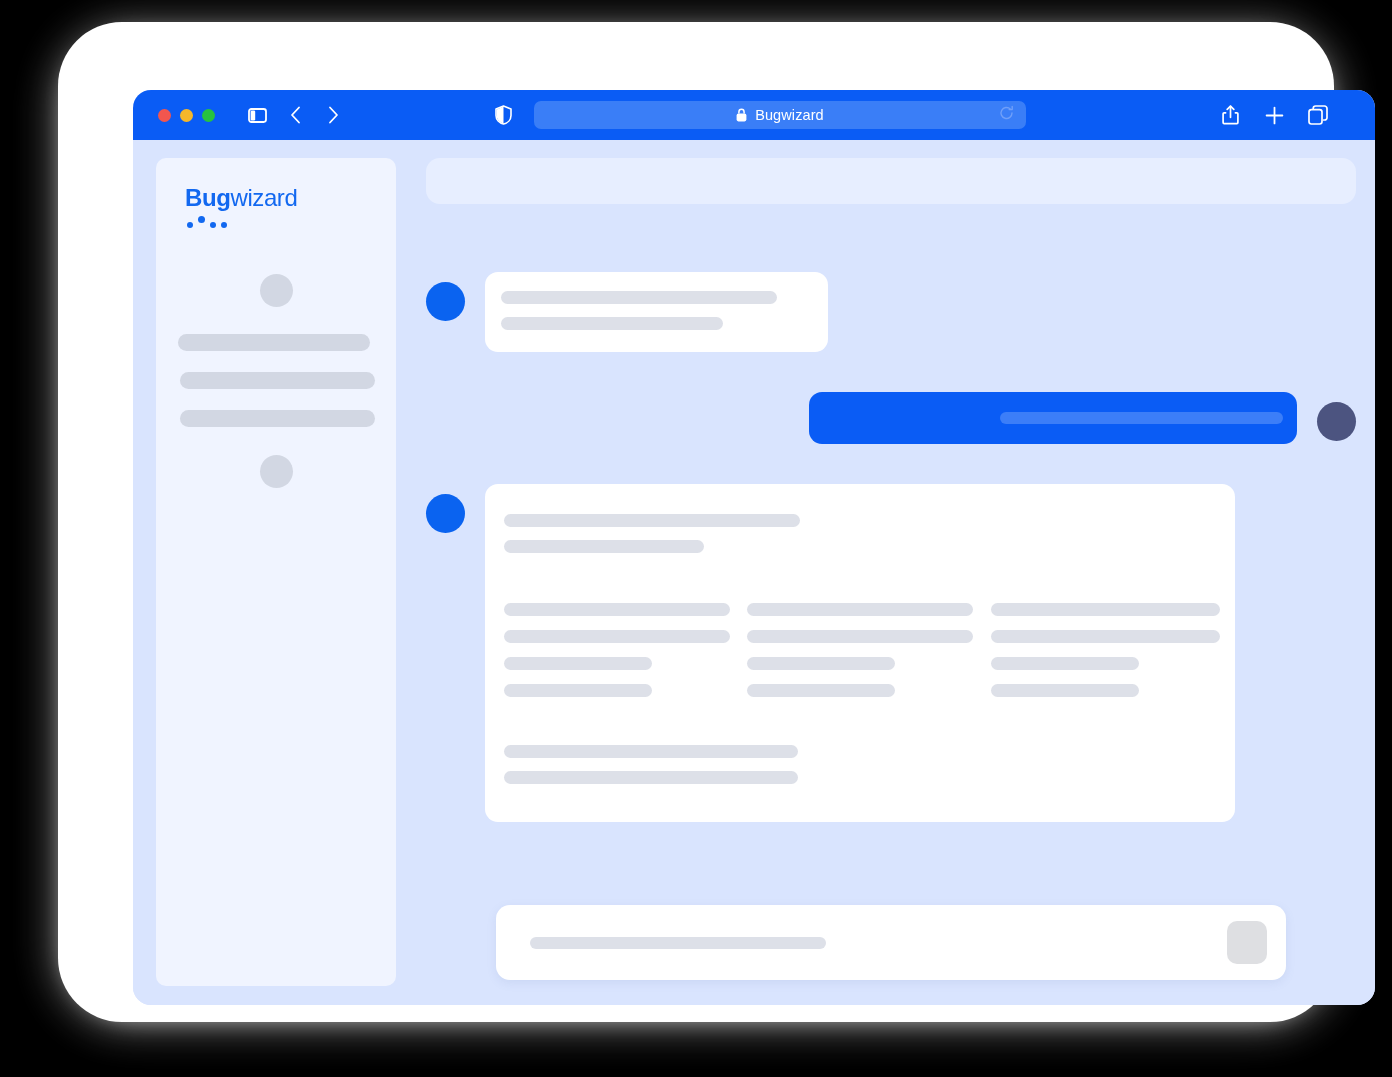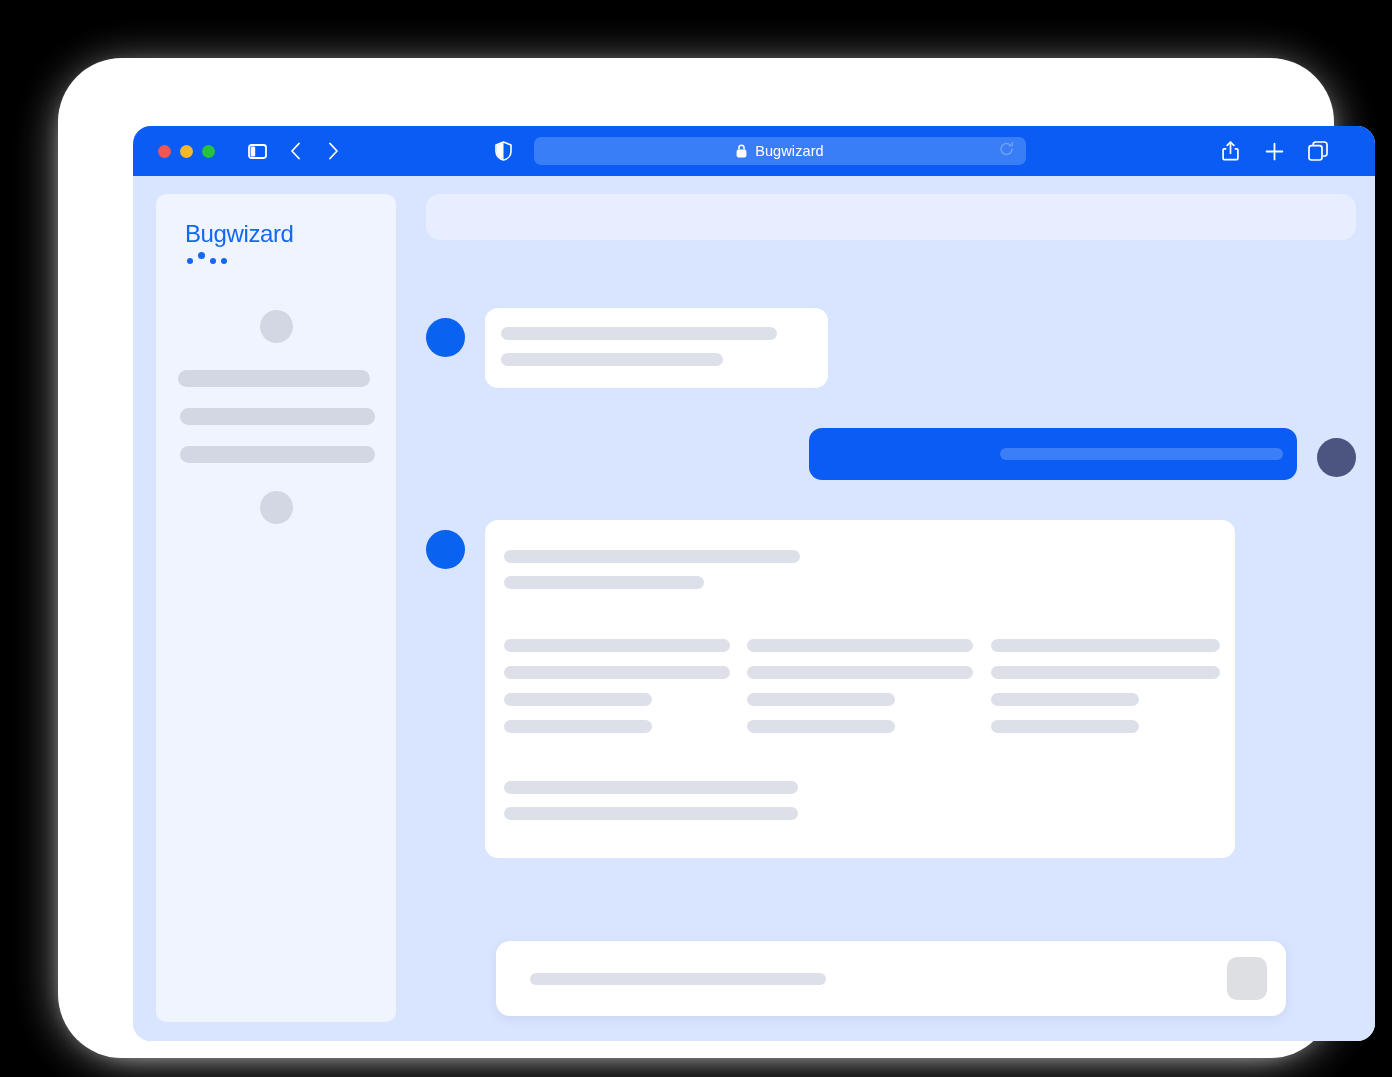--- a/index.html
+++ b/index.html
@@ -10,21 +10,20 @@
     background: #000000;
     font-family: "Liberation Sans", sans-serif;
     overflow: hidden;
   }
 
   
   .stage {
     position: relative;
     width: 1392px;
     height: 968px;
-    margin-top: 36px;
   }
 
   .shadow-blob {
     position: absolute;
     left: 52px;
     top: 22px;
     width: 1288px;
     height: 1008px;
     border-radius: 78px;
     background: #6e6e6e;
@@ -139,21 +138,21 @@
     align-items: center;
   }
 
   .logo { width: 100%; padding-left: 29px; margin-bottom: 46px; }
   .logo-word {
     font-size: 24px;
     color: #1268f0;
     letter-spacing: -0.4px;
     line-height: 1;
   }
-  .logo-word .b { font-weight: 400; }
+  .logo-word .b { font-weight: 700; }
   .logo-word .w { font-weight: 400; }
   .logo-dots {
     margin-top: 7px;
     display: flex;
     align-items: flex-end;
     gap: 5px;
     height: 11px;
     padding-left: 2px;
   }
   .ld { width: 6px; height: 6px; border-radius: 50%; background: #1268f0; }

